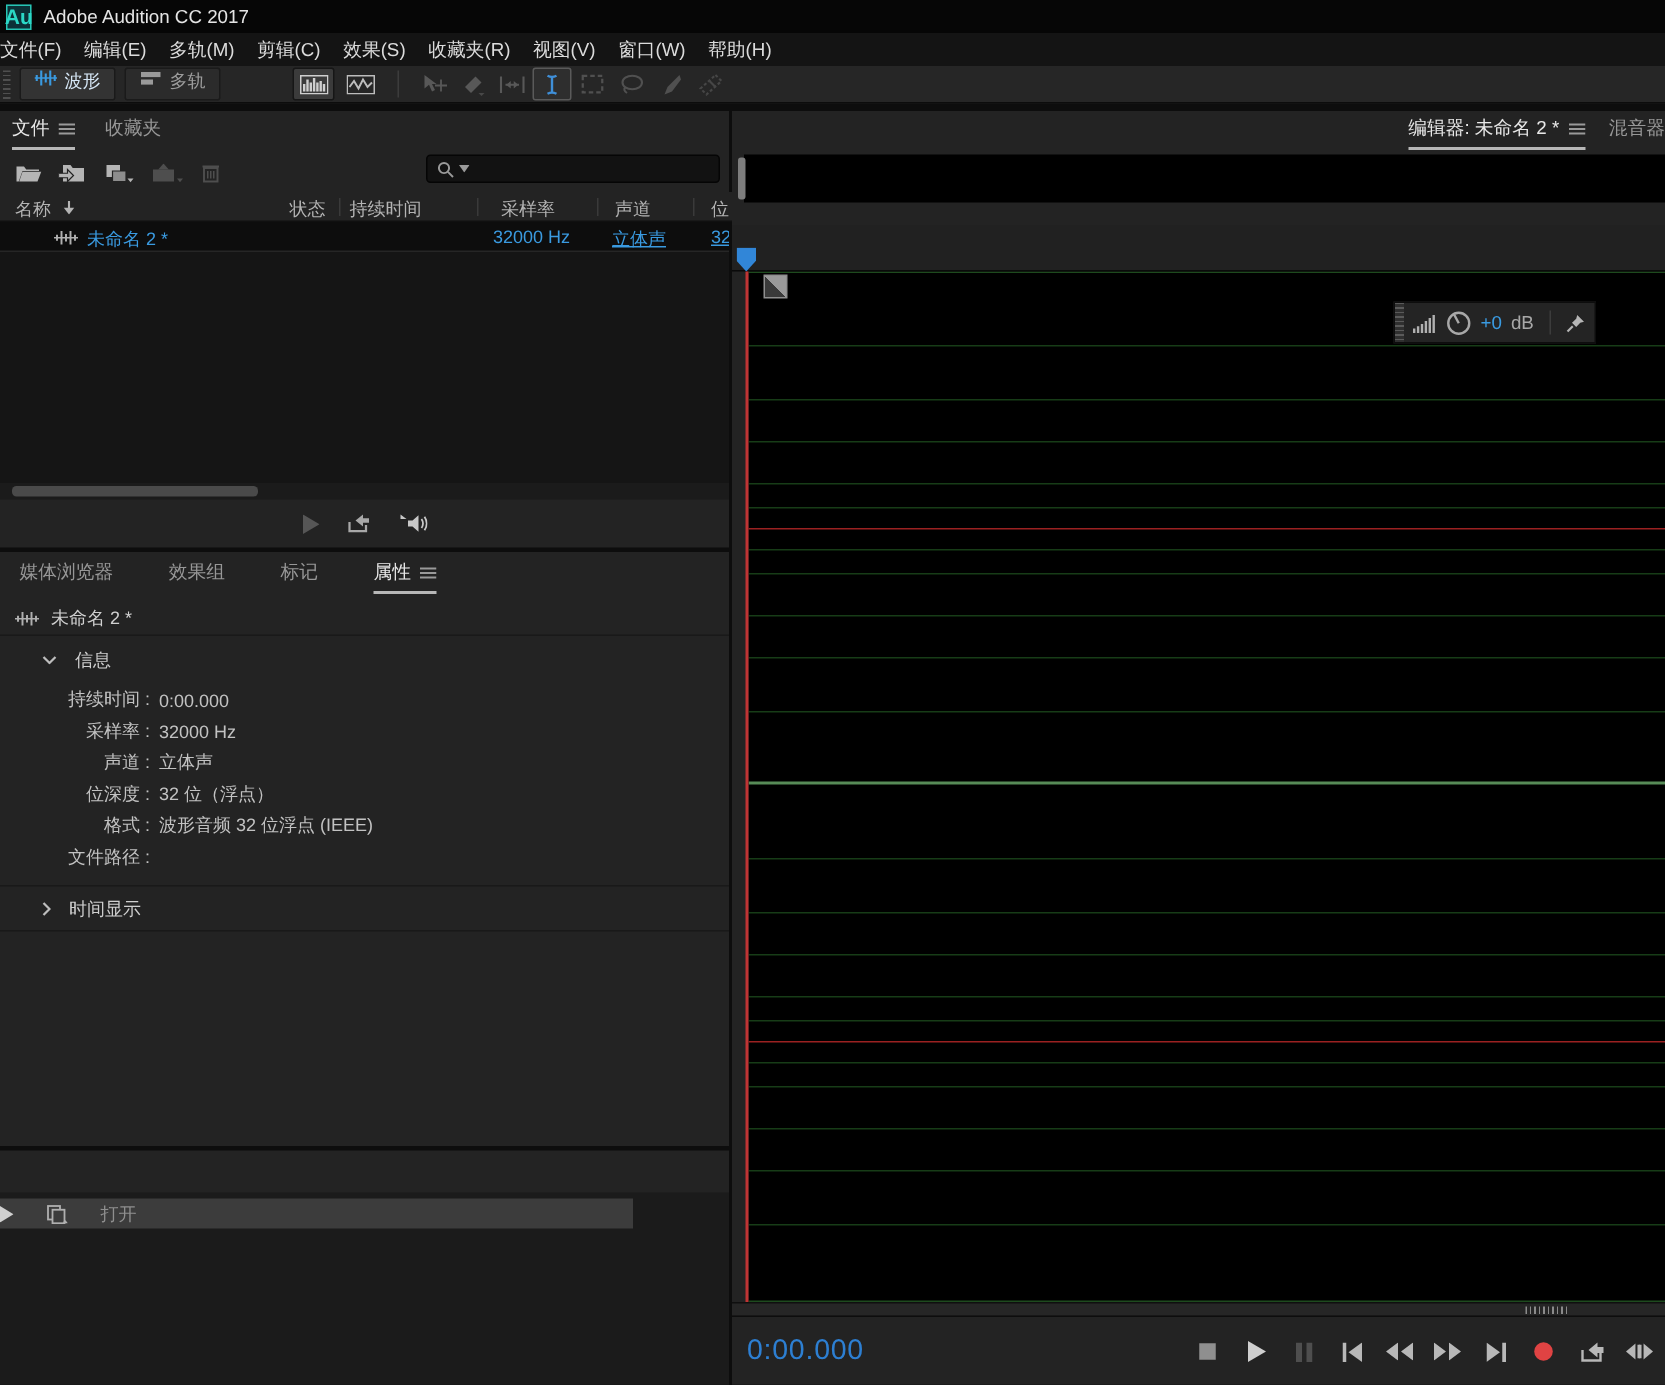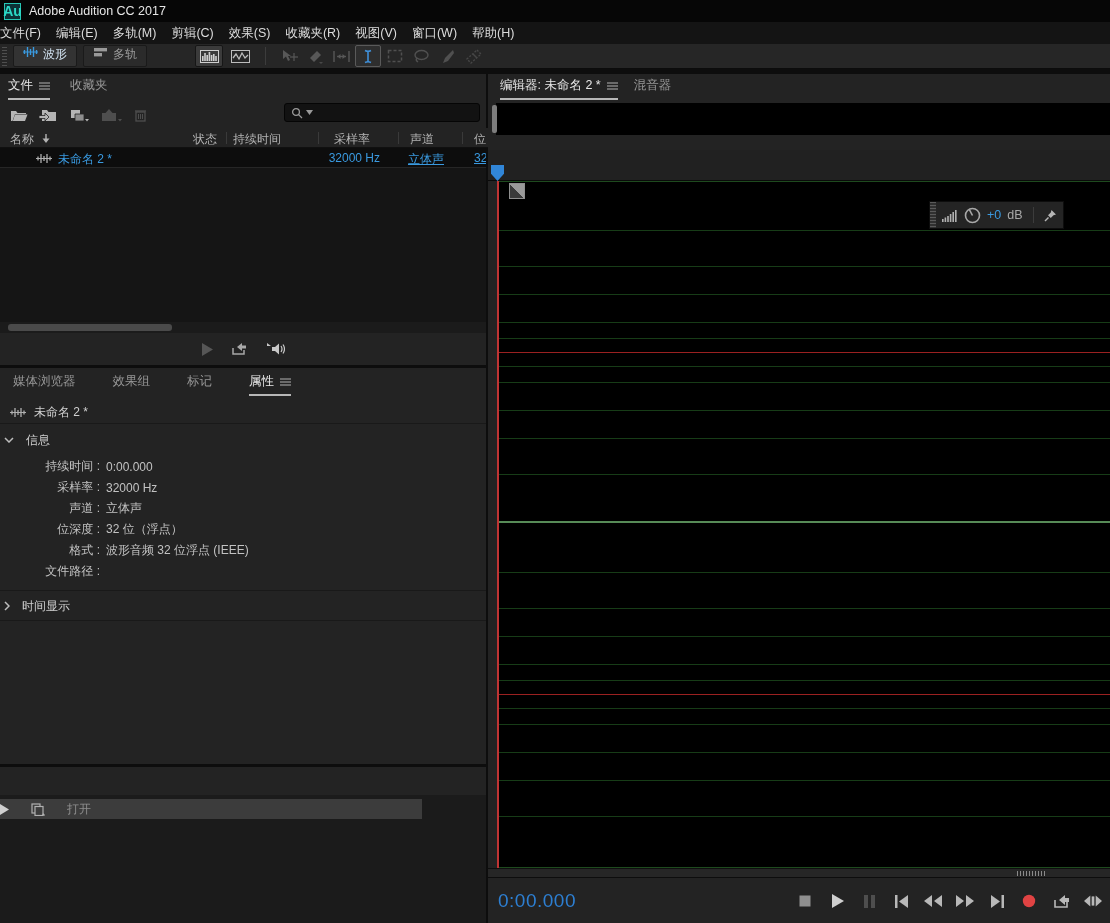--- a/index.html
+++ b/index.html
@@ -40,33 +40,33 @@
   .colsep{position:absolute;top:4px;width:1px;height:12px;background:#3a3a3a;}
   #file-row{position:absolute;left:0;top:20px;width:486px;height:20px;background:#0d0d0d;border-bottom:1px solid #262626;box-sizing:border-box;}
   .blue{color:#3a9ae0;}
   #files-hscroll{position:absolute;left:0;top:248px;width:486px;height:11px;background:#1b1b1b;}
   #files-hscroll .thumb{position:absolute;left:8px;top:2px;width:164px;height:7px;background:#4a4a4a;border-radius:3px;}
   #files-bottom{position:absolute;left:0;top:259px;width:486px;height:32px;display:flex;align-items:center;justify-content:center;gap:18px;}
   
   #props-panel{left:0;top:368px;width:486px;height:396px;}
   #props-tabs{padding-left:13px;gap:37px;height:28px;}
   #props-file{position:absolute;left:0;top:34px;width:486px;height:22px;display:flex;align-items:center;gap:8px;padding-left:10px;box-sizing:border-box;border-bottom:1px solid #191919;}
-  .sechead{position:absolute;left:0;width:486px;height:24px;display:flex;align-items:center;gap:12px;padding-left:4px;box-sizing:border-box;color:#cfcfcf;}
+  .sechead{position:absolute;left:0;width:486px;height:24px;display:flex;align-items:center;gap:12px;padding-left:28px;box-sizing:border-box;color:#cfcfcf;}
   .infolist{position:absolute;left:0;top:88px;width:522px;}
   .inforow{display:flex;height:21px;align-items:center;}
   .inforow .lab{width:100px;text-align:right;color:#c2c2c2;}
   .inforow .val{margin-left:6px;color:#c2c2c2;}
   .divline{position:absolute;left:0;width:486px;height:1px;background:#191919;}
   
   #history-panel{left:0;top:767px;width:486px;height:156px;}
   #history-body{position:absolute;left:0;top:28px;width:486px;height:128px;background:#1b1b1b;}
   #history-row{position:absolute;left:0;top:4px;width:422px;height:20px;background:#3c3c3c;display:flex;align-items:center;gap:22px;padding-left:0;box-sizing:border-box;}
   
   #editor-panel{left:488px;top:74px;width:622px;height:849px;}
-  #editor-tabs{padding-left:12px;gap:16px;}
+  #editor-tabs{padding-left:12px;gap:16px;justify-content:flex-end;}
   #overview-bar{position:absolute;left:8px;top:29px;width:614px;height:32px;background:#000;}
   #overview-handle{position:absolute;left:-4px;top:2px;width:5px;height:28px;background:#7d7d7d;border-radius:2px;}
   #timeline{position:absolute;left:0;top:76px;width:622px;height:31px;background:#212121;border-bottom:1px solid #0a0a0a;box-sizing:border-box;}
   #playhead-marker{position:absolute;left:3px;top:15px;width:13px;height:16px;background:#3186d8;
     clip-path:polygon(0 0,100% 0,100% 55%,50% 100%,0 55%);}
   #wave-area{position:absolute;left:11px;top:107px;width:611px;height:687px;background:#000;overflow:hidden;}
   #corner-icon{position:absolute;left:10px;top:2px;width:14px;height:14px;border:1px solid #8f8f8f;
     background:linear-gradient(to top right,#3a3a3a 49%,#9a9a9a 50%);}
   #playhead-line{position:absolute;left:9px;top:107px;width:2px;height:687px;background:#c03434;}
   #hud{position:absolute;left:441px;top:127px;height:26px;background:#242424;border:1px solid #0d0d0d;

